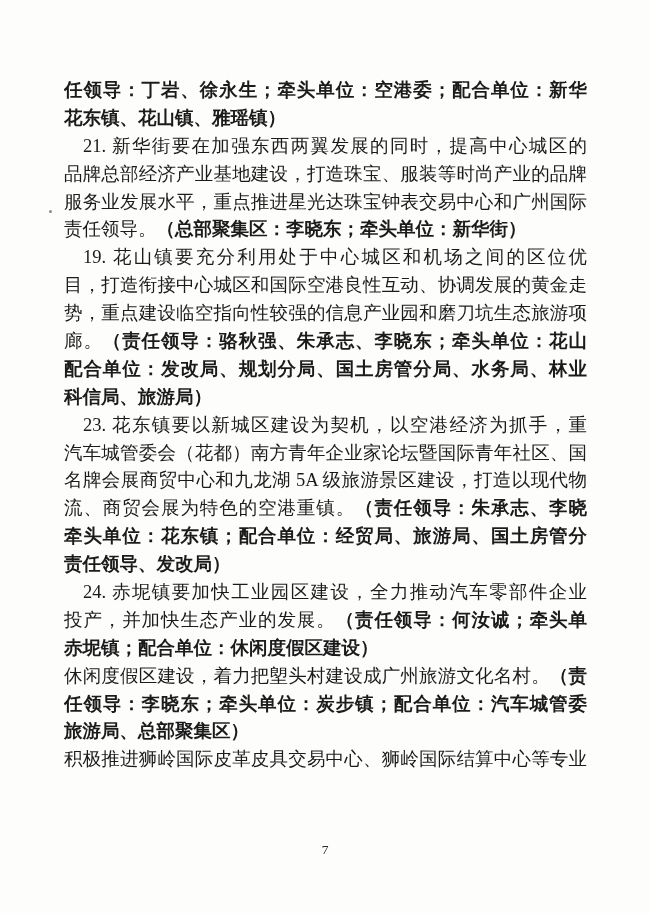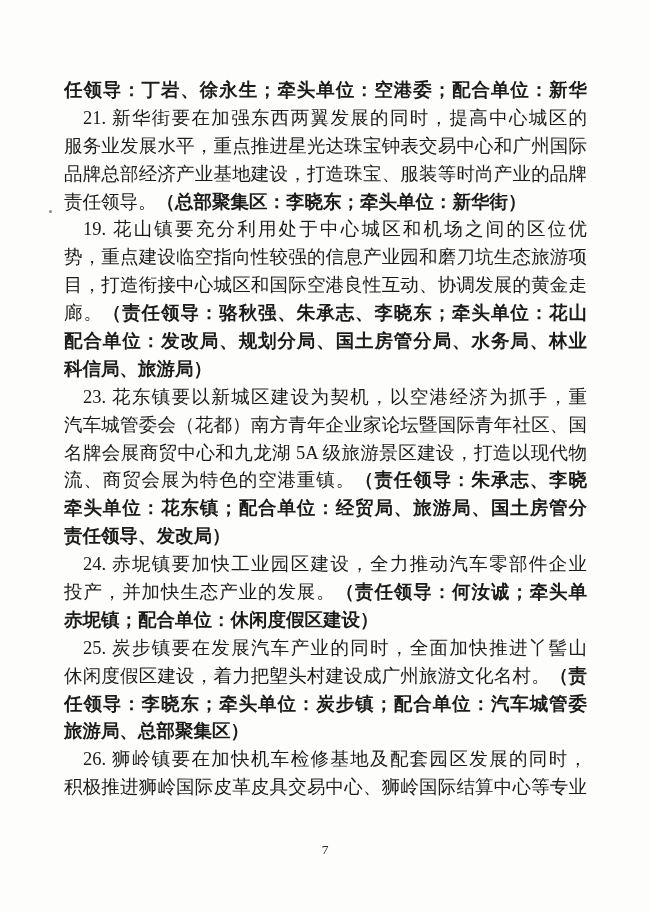--- a/index.html
+++ b/index.html
@@ -60,41 +60,40 @@
     border-radius: 50%;
     opacity: 0.85;
   }
 </style>
 </head>
 <body>
 
 <div class="sheet">
   <div class="content">
       <div class="line full"><span class="seg b">任领导：丁岩、徐永生；牵头单位：空港委；配合单位：新华街、</span></div>
+      <div class="line"><span class="seg b">花东镇、花山镇、雅瑶镇）</span></div>
       <div class="line full indent"><span class="seg">21. 新华街要在加强东西两翼发展的同时，提高中心城区的</span></div>
+      <div class="line full"><span class="seg">品牌总部经济产业基地建设，打造珠宝、服装等时尚产业的品牌</span></div>
       <div class="line full"><span class="seg">服务业发展水平，重点推进星光达珠宝钟表交易中心和广州国际</span></div>
-      <div class="line full"><span class="seg">品牌总部经济产业基地建设，打造珠宝、服装等时尚产业的品牌</span></div>
       <div class="line"><span class="seg">责任领导。</span><span class="seg b">（总部聚集区：李晓东；牵头单位：新华街）</span></div>
       <div class="line full indent"><span class="seg">19. 花山镇要充分利用处于中心城区和机场之间的区位优</span></div>
+      <div class="line full"><span class="seg">目，打造衔接中心城区和国际空港良性互动、协调发展的黄金走</span></div>
       <div class="line full"><span class="seg">势，重点建设临空指向性较强的信息产业园和磨刀坑生态旅游项</span></div>
-      <div class="line full"><span class="seg">目，打造衔接中心城区和国际空港良性互动、协调发展的黄金走</span></div>
       <div class="line full"><span class="seg">廊。</span><span class="seg b">（责任领导：骆秋强、朱承志、李晓东；牵头单位：花山镇；</span></div>
       <div class="line full"><span class="seg b">配合单位：发改局、规划分局、国土房管分局、水务局、林业局、</span></div>
       <div class="line"><span class="seg b">科信局、旅游局）</span></div>
       <div class="line full indent"><span class="seg">23. 花东镇要以新城区建设为契机，以空港经济为抓手，重</span></div>
       <div class="line full"><span class="seg">汽车城管委会（花都）南方青年企业家论坛暨国际青年社区、国际</span></div>
       <div class="line full"><span class="seg">名牌会展商贸中心和九龙湖 5A 级旅游景区建设，打造以现代物</span></div>
       <div class="line full"><span class="seg">流、商贸会展为特色的空港重镇。</span><span class="seg b">（责任领导：朱承志、李晓东；</span></div>
       <div class="line full"><span class="seg b">牵头单位：花东镇；配合单位：经贸局、旅游局、国土房管分局、</span></div>
       <div class="line"><span class="seg b">责任领导、发改局）</span></div>
       <div class="line full indent"><span class="seg">24. 赤坭镇要加快工业园区建设，全力推动汽车零部件企业</span></div>
       <div class="line full"><span class="seg">投产，并加快生态产业的发展。</span><span class="seg b">（责任领导：何汝诚；牵头单位：</span></div>
       <div class="line"><span class="seg b">赤坭镇；配合单位：休闲度假区建设）</span></div>
-      <div class="line full indent"><span class="seg">25. 炭步镇要在发展汽车产业的同时，全面加快推进丫髻山</span></div>
       <div class="line full"><span class="seg">休闲度假区建设，着力把塱头村建设成广州旅游文化名村。</span><span class="seg b">（责</span></div>
       <div class="line full"><span class="seg b">任领导：李晓东；牵头单位：炭步镇；配合单位：汽车城管委会、</span></div>
       <div class="line"><span class="seg b">旅游局、总部聚集区）</span></div>
-      <div class="line full indent"><span class="seg">26. 狮岭镇要在加快机车检修基地及配套园区发展的同时，</span></div>
       <div class="line full"><span class="seg">积极推进狮岭国际皮革皮具交易中心、狮岭国际结算中心等专业</span></div>
     </div>
   <div class="speck"></div>
   <div class="page-number">7</div>
 </div>
 
 </body></html>

